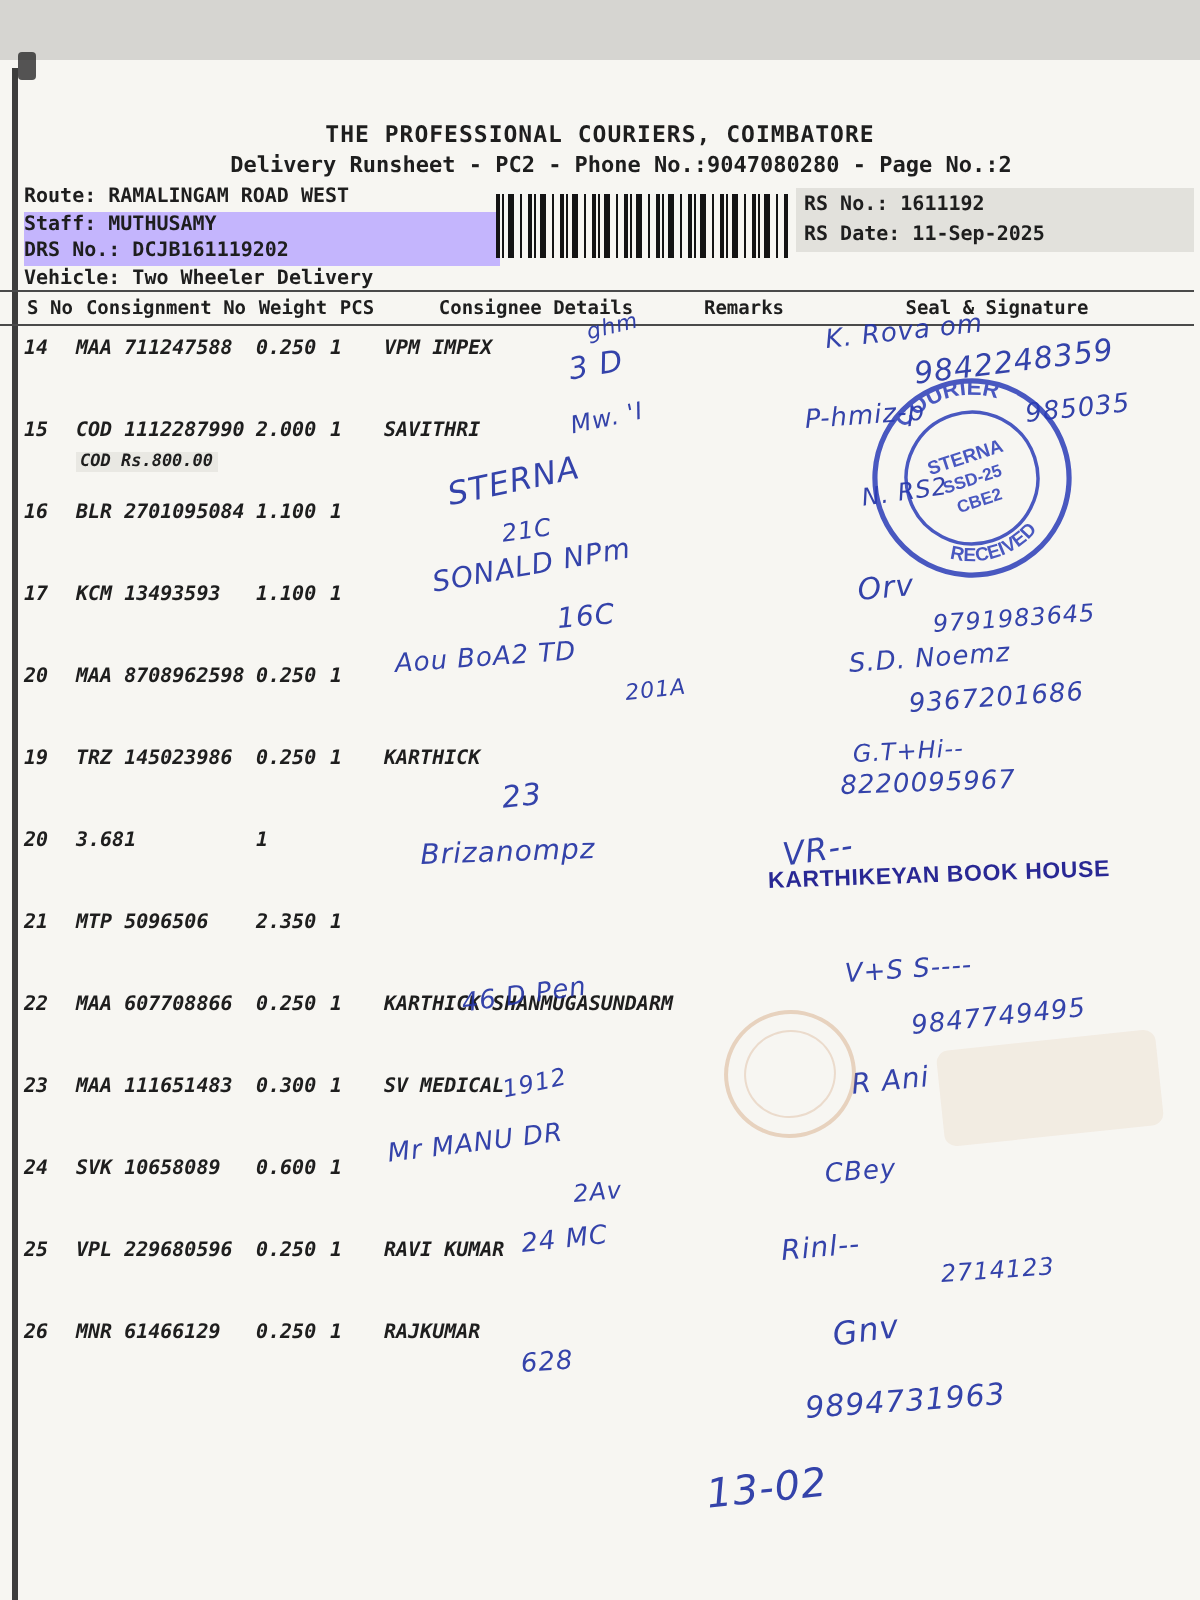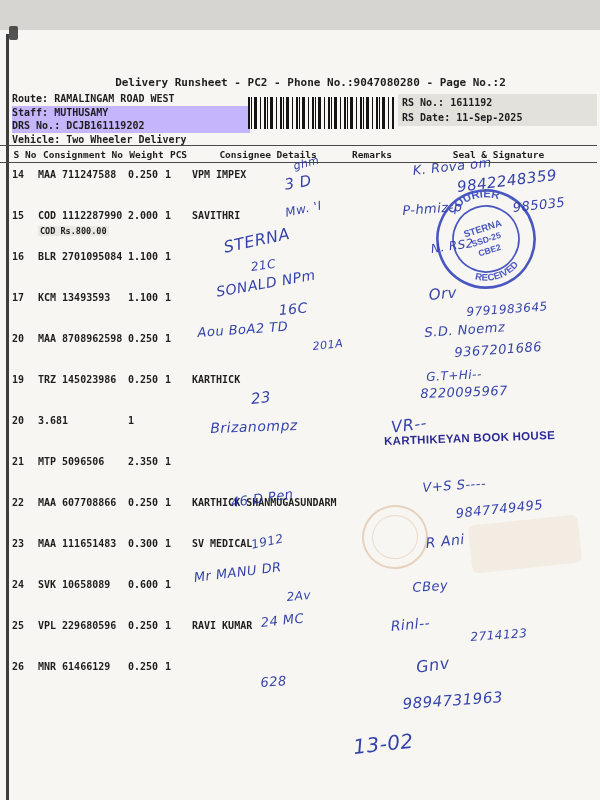--- a/index.html
+++ b/index.html
@@ -18,21 +18,21 @@
   .info-left { position:absolute; left:12px; top:92px; font-size:10px; font-weight:bold; line-height:13.5px; }
   .info-left .shaded { background:#c4b5fd; display:inline-block; min-width:238px; }
   .rs-box { position:absolute; left:398px; top:94px; width:199px; height:32px; background:#e2e1dc; font-size:10px; font-weight:bold; line-height:15px; padding:1px 4px; }
   .barcode { position:absolute; left:248px; top:97px; width:146px; height:32px;
     background:repeating-linear-gradient(90deg,#141414 0px,#141414 2px,transparent 2px,transparent 3px,#141414 3px,#141414 4px,transparent 4px,transparent 6px,#141414 6px,#141414 9px,transparent 9px,transparent 12px,#141414 12px,#141414 13px,transparent 13px,transparent 16px); }
 
   
   .thead { position:absolute; left:0; top:145px; width:597px; border-top:1px solid #4a4a4a; border-bottom:1px solid #4a4a4a; padding:3px 0 2px 12px;text-align:center; }
   .grid { display:grid; grid-template-columns:26px 90px 37px 27px 152px 56px 1fr; font-size:9.5px; font-weight:bold; }
   .tbody { position:absolute; left:0; top:164px; width:597px; }
-  .trow { position:relative; height:41px; padding:5px 0 0 12px; display:grid; grid-template-columns:26px 90px 37px 27px 152px 56px 1fr; font-size:10px; font-weight:bold; }
+  .trow { position:relative; height:41px; padding:5px 0 0 12px; display:grid; grid-template-columns:26px 90px 37px 27px 152px 56px 1fr; font-size:10px; font-weight:bold;font-style:italic; }
   .c-note { position:absolute; left:38px; top:21px; font-size:8.5px; font-weight:bold; background:#e9e8e3; padding:0 2px; }
 
   
   .hw { position:absolute; font-family:"DejaVu Sans", sans-serif; font-style:italic; color:#2434a4; white-space:nowrap; transform-origin:left top; opacity:.92; letter-spacing:.5px; }
 
   
   .round-stamp { position:absolute; left:434px; top:187px; width:104px; height:104px; color:#2b3db8; opacity:.85; transform:rotate(-18deg); }
   .round-stamp text { font-family:"Liberation Sans", sans-serif; }
   .book-stamp { position:absolute; left:384px; top:432px; font-family:"Liberation Sans", sans-serif; font-weight:bold; font-size:11.5px; color:#1e1e90; transform:rotate(-2deg); letter-spacing:.3px; opacity:.95; }
   .faint-stamp { position:absolute; left:362px; top:505px; width:66px; height:64px; border:2px solid rgba(195,125,70,.30); border-radius:50%; transform:rotate(-10deg); }
@@ -41,20 +41,21 @@
 </style>
 </head>
 <body>
 
 <div class="page">
 
   <div class="scan-top-band"></div>
   <div class="scan-left-line"></div>
   <div class="scan-blot"></div>
 
+  <div class="title">THE PROFESSIONAL COURIERS, COIMBATORE</div>
   <div class="subtitle">Delivery Runsheet - PC2 - Phone No.:9047080280 - Page No.:2</div>
 
   <div class="info-left">
     <div>Route: RAMALINGAM ROAD WEST</div>
     <div><span class="shaded">Staff: MUTHUSAMY</span></div>
     <div><span class="shaded">DRS No.: DCJB161119202</span></div>
     <div>Vehicle: Two Wheeler Delivery</div>
   </div>
 
   <div class="barcode"></div>
@@ -192,20 +193,21 @@
       <span>RAVI KUMAR</span>
       <span></span>
       <span></span>
 
     </div>
       <div class="trow">
       <span>26</span>
       <span>MNR 61466129</span>
       <span>0.250</span>
       <span>1</span>
+      <span>RAJKUMAR</span>
       <span></span>
       <span></span>
 
     </div>
     </div>
 
   <div>
       <div class="hw" style="left: 283px; top: 176px; font-size: 15px; transform: rotate(-10deg);">3 D</div>
       <div class="hw" style="left: 292px; top: 160px; font-size: 11px; transform: rotate(-14deg);">ghm</div>
       <div class="hw" style="left: 412px; top: 163px; font-size: 13px; transform: rotate(-6deg);">K. Rova  om</div>

